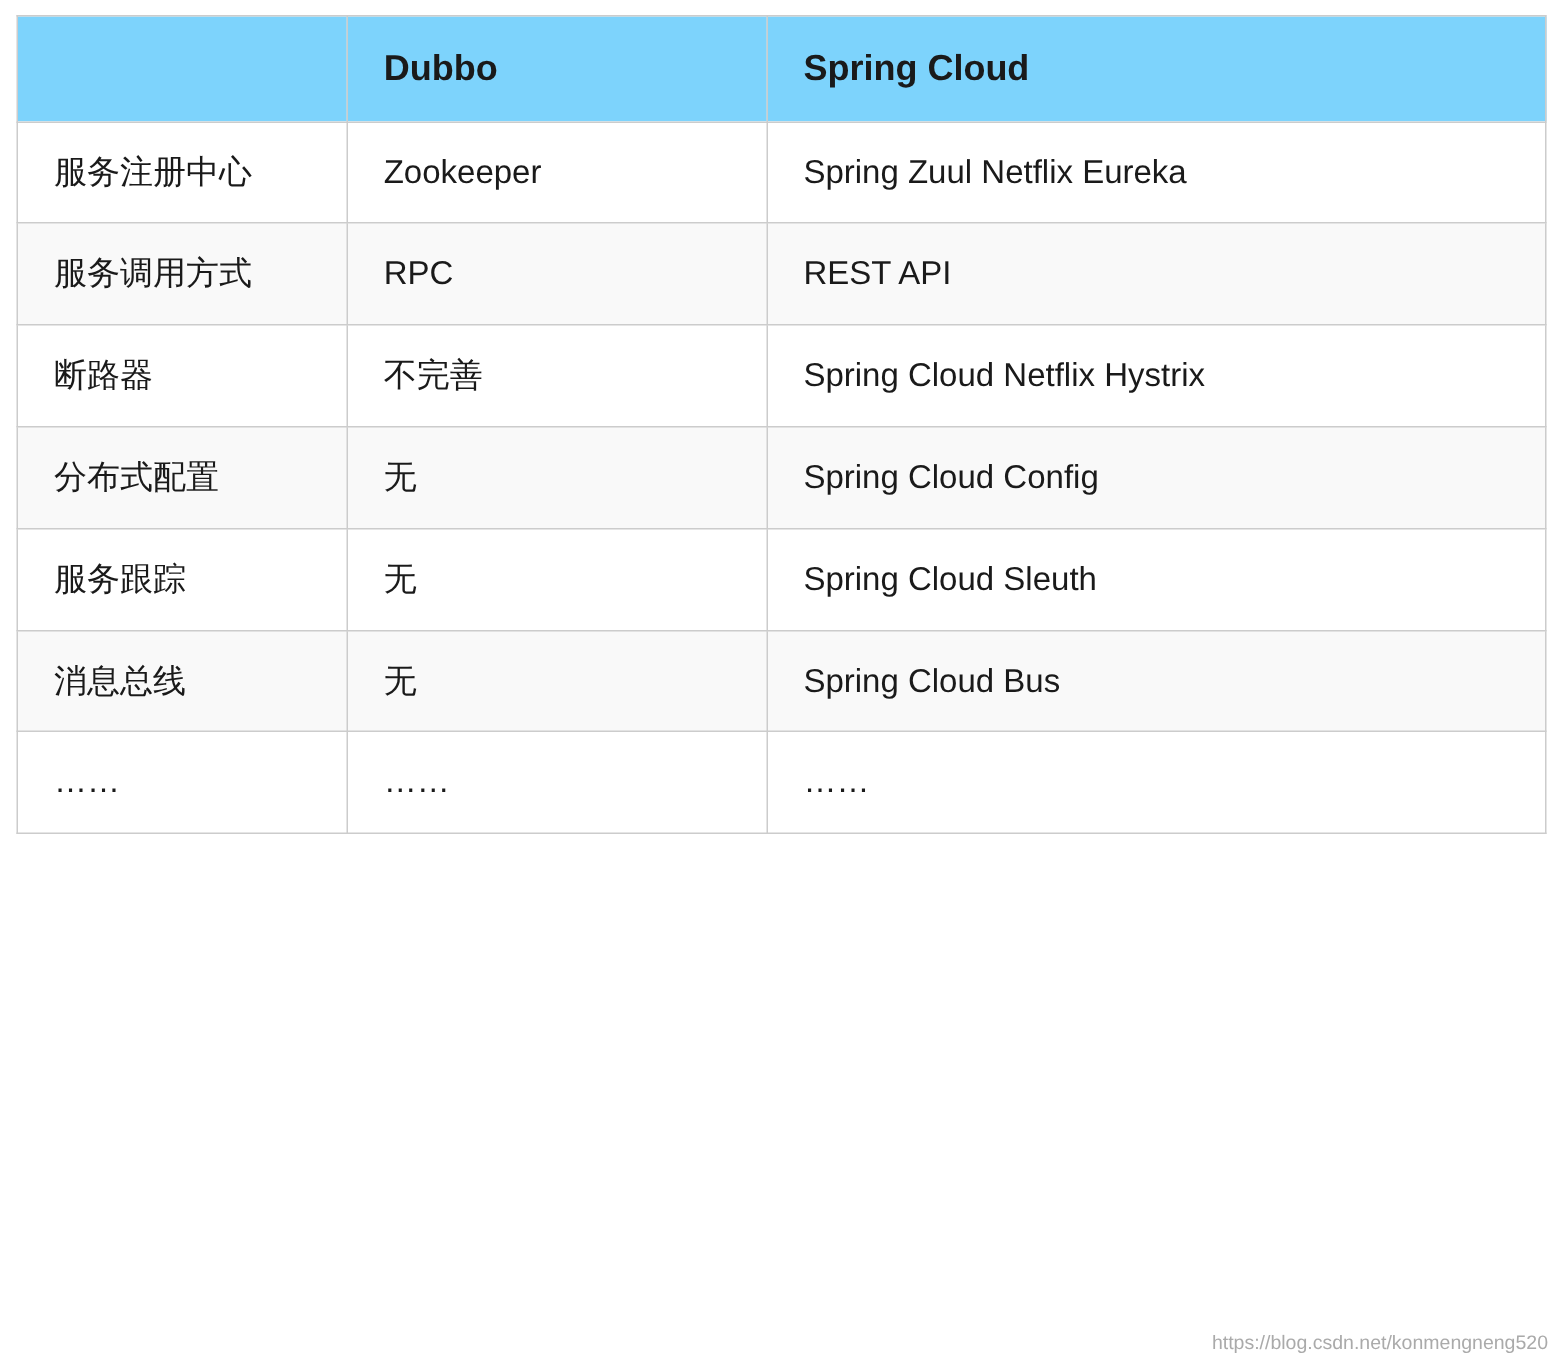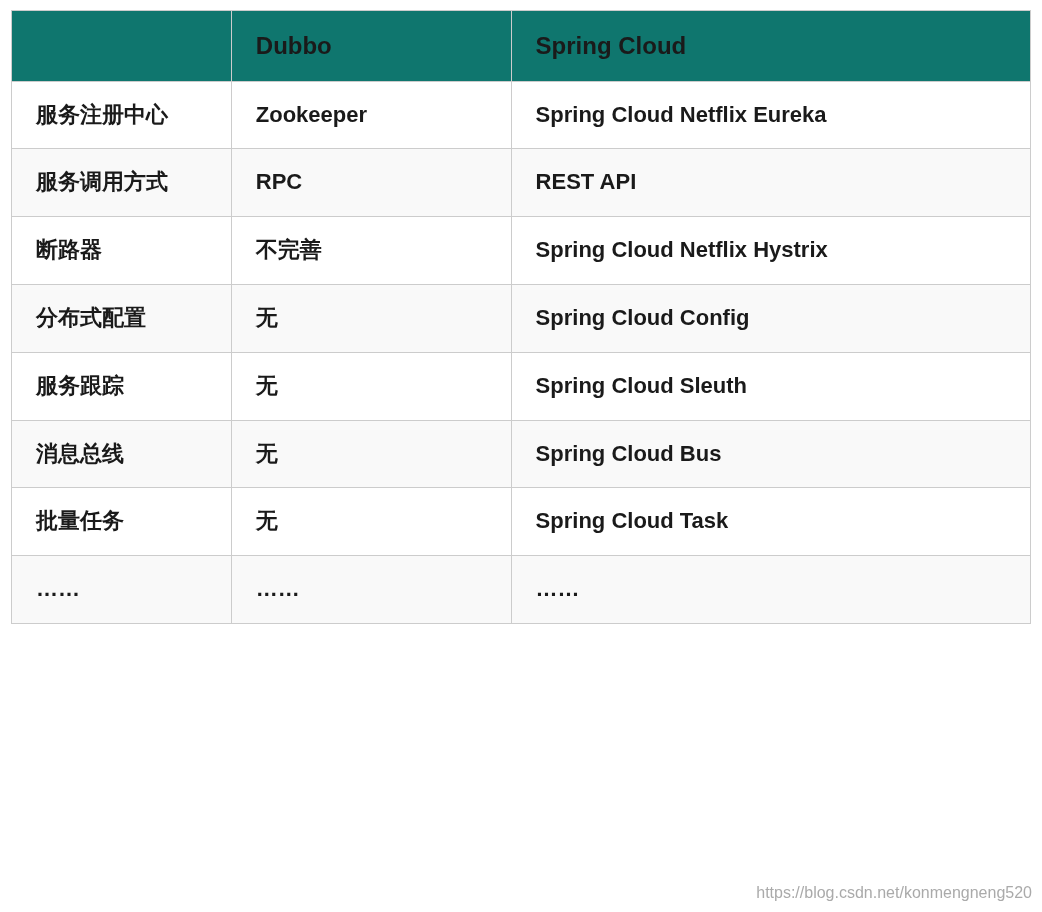--- a/index.html
+++ b/index.html
@@ -27,25 +27,24 @@
       color: #1a1a1a;
     }
 
     .table-wrapper th,
     .table-wrapper td {
       border: 1px solid #cccccc;
       padding: 18px 24px;
       text-align: left;
       vertical-align: middle;
       line-height: 1.4;
-      font-weight: bold;
     }
 
     .table-wrapper thead tr {
-      background-color: #0f766e;
+      background-color: #7dd3fc;
     }
 
     .table-wrapper thead th {
       font-weight: bold;
       font-size: 24px;
       color: #1a1a1a;
     }
 
     .table-wrapper tbody tr:nth-child(odd) {
       background-color: #ffffff;
@@ -65,40 +64,40 @@
 
     .col-spring {
       width: 520px;
       margin-left: 32px;
     }
 
     .watermark {
       position: fixed;
       bottom: 10px;
       right: 10px;
-      font-size: 16px;
+      font-size: 13px;
       color: #aaaaaa;
     }
   </style>
 </head>
 <body>
 
 <table class="table-wrapper">
   <thead>
     <tr>
       <th class="col-feature"></th>
       <th class="col-dubbo">Dubbo</th>
       <th class="col-spring">Spring Cloud</th>
     </tr>
   </thead>
   <tbody id="table-body">
   <tr>
         <td class="col-feature">服务注册中心</td>
         <td class="col-dubbo">Zookeeper</td>
-        <td class="col-spring">Spring Cloud Netflix Eureka</td>
+        <td class="col-spring">Spring Zuul Netflix Eureka</td>
       </tr>
       <tr>
         <td class="col-feature">服务调用方式</td>
         <td class="col-dubbo">RPC</td>
         <td class="col-spring">REST API</td>
       </tr>
       <tr>
         <td class="col-feature">断路器</td>
         <td class="col-dubbo">不完善</td>
         <td class="col-spring">Spring Cloud Netflix Hystrix</td>
@@ -112,25 +111,20 @@
         <td class="col-feature">服务跟踪</td>
         <td class="col-dubbo">无</td>
         <td class="col-spring">Spring Cloud Sleuth</td>
       </tr>
       <tr>
         <td class="col-feature">消息总线</td>
         <td class="col-dubbo">无</td>
         <td class="col-spring">Spring Cloud Bus</td>
       </tr>
       <tr>
-        <td class="col-feature">批量任务</td>
-        <td class="col-dubbo">无</td>
-        <td class="col-spring">Spring Cloud Task</td>
-      </tr>
-      <tr>
         <td class="col-feature">……</td>
         <td class="col-dubbo">……</td>
         <td class="col-spring">……</td>
       </tr>
     </tbody>
 </table>
 
 <div class="watermark">https://blog.csdn.net/konmengneng520</div>
 
 </body></html>

